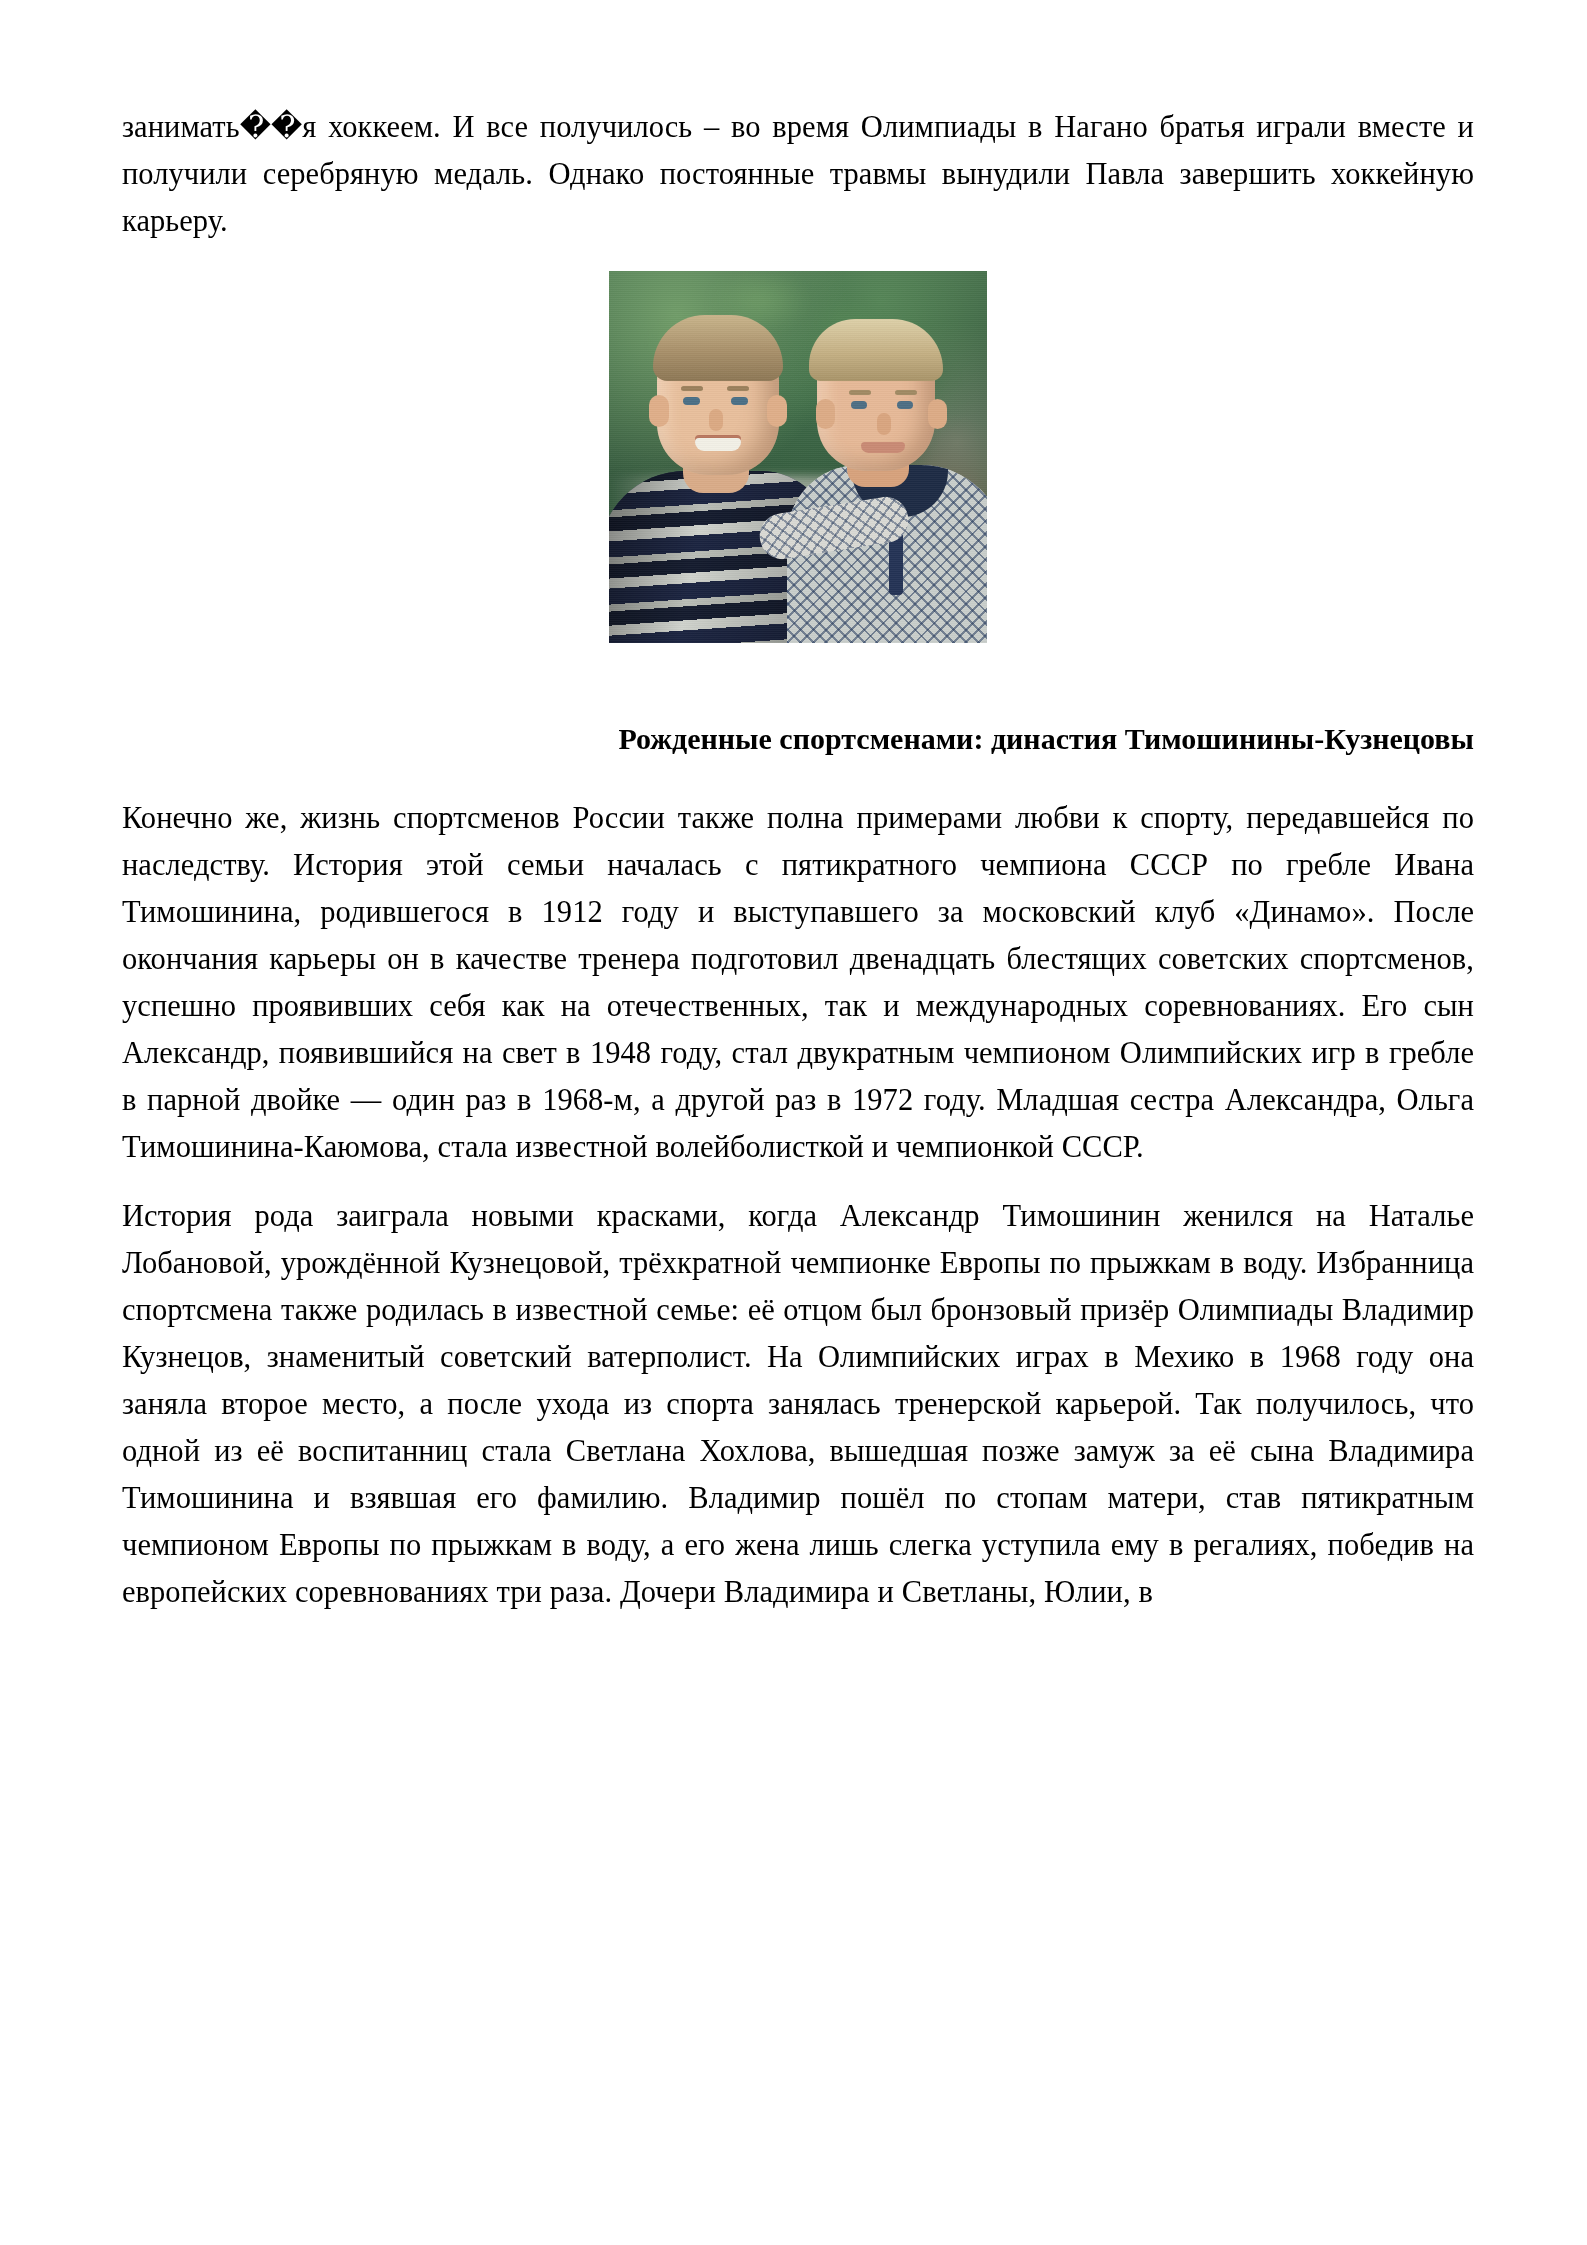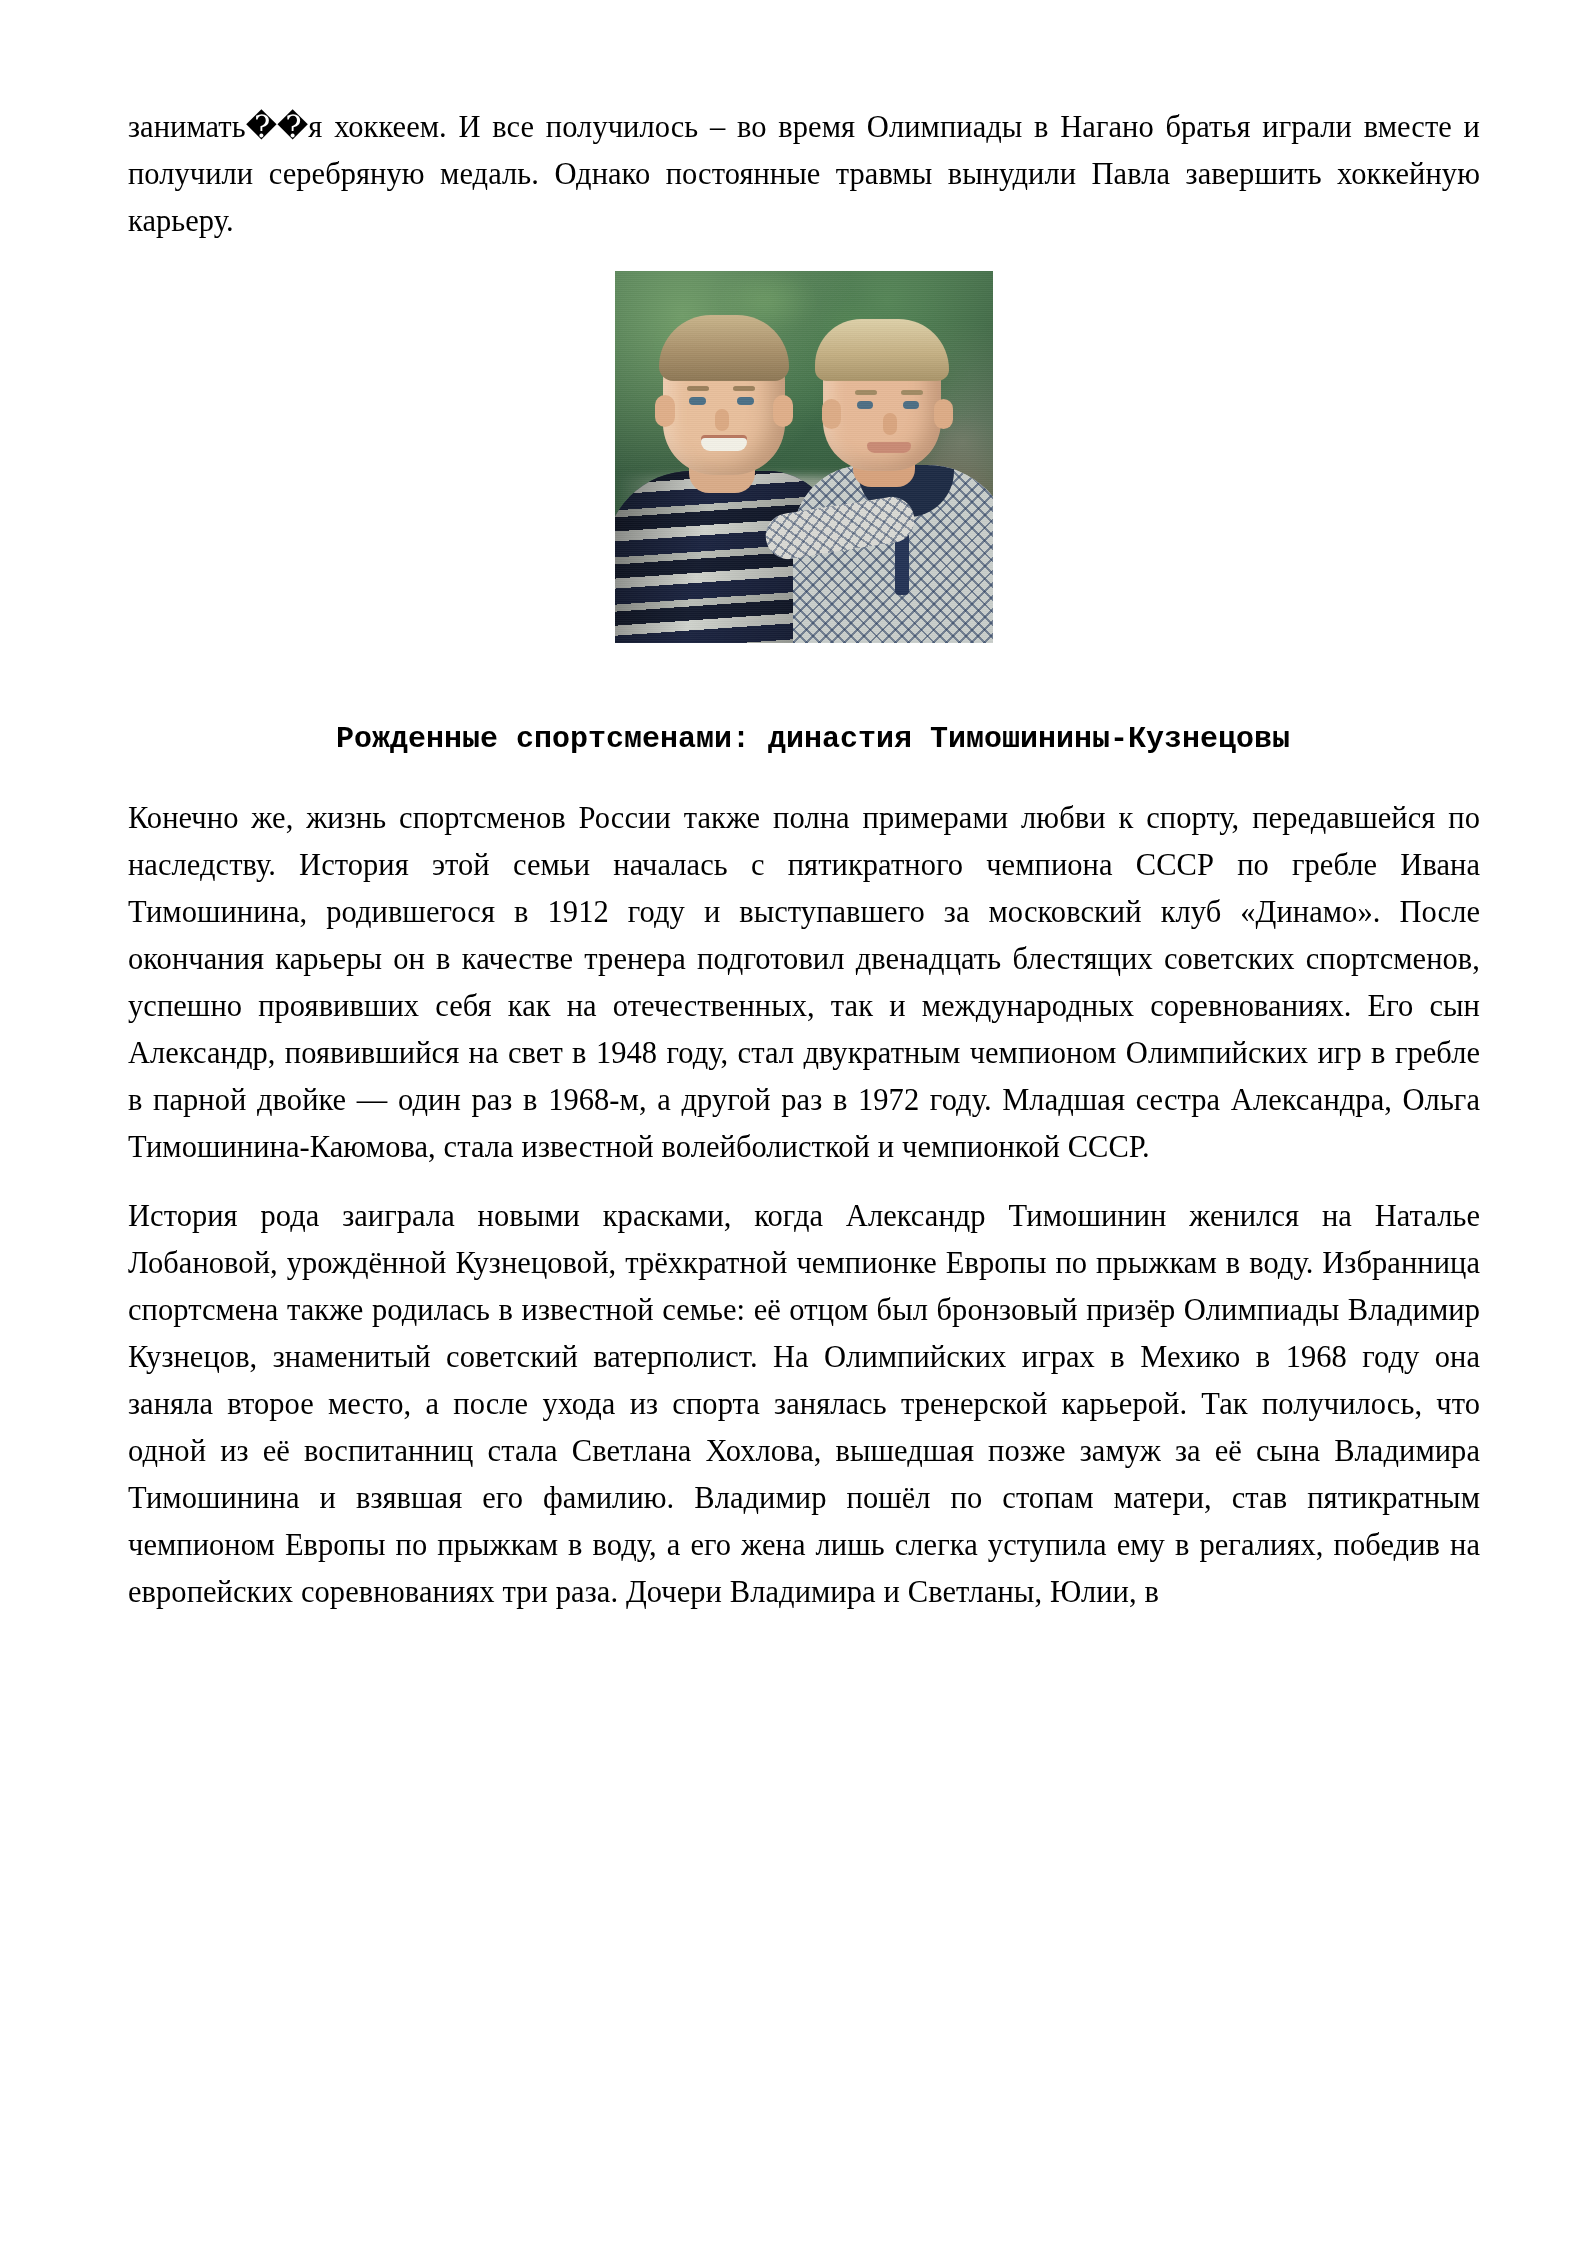--- a/index.html
+++ b/index.html
@@ -15,21 +15,21 @@
   .page {
     position: relative;
     width: 1587px;
     height: 2245px;
     background: #ffffff;
     box-sizing: border-box;
     overflow: hidden;
   }
   .content {
     position: absolute;
-    left: 128px;
+    left: 122px;
     top: 104px;
     width: 1352px;
   }
   p.body-text {
     margin: 0;
     font-size: 30.5px;
     line-height: 47px;
     text-align: justify;
     text-justify: inter-word;
     letter-spacing: 0.05px;
@@ -219,24 +219,23 @@
   .photo .grain {
     position: absolute; inset: 0;
     background: repeating-linear-gradient(0deg, rgba(255,255,255,.035) 0 1px, rgba(0,0,0,.02) 1px 2px);
     pointer-events: none;
   }
   
   .section-heading {
     margin: 0;
     font-size: 30px;
     font-weight: bold;
-    text-align: center;
+    text-align: right;
     text-indent: 18px;
     line-height: 44px;
-    font-family: Liberation Mono, monospace;
   }
   .heading-gap-top { height: 74px; }
   .heading-gap-bottom { height: 34px; }
 </style>
 </head>
 <body>
 
 <div class="page">
   <div class="content">
 

